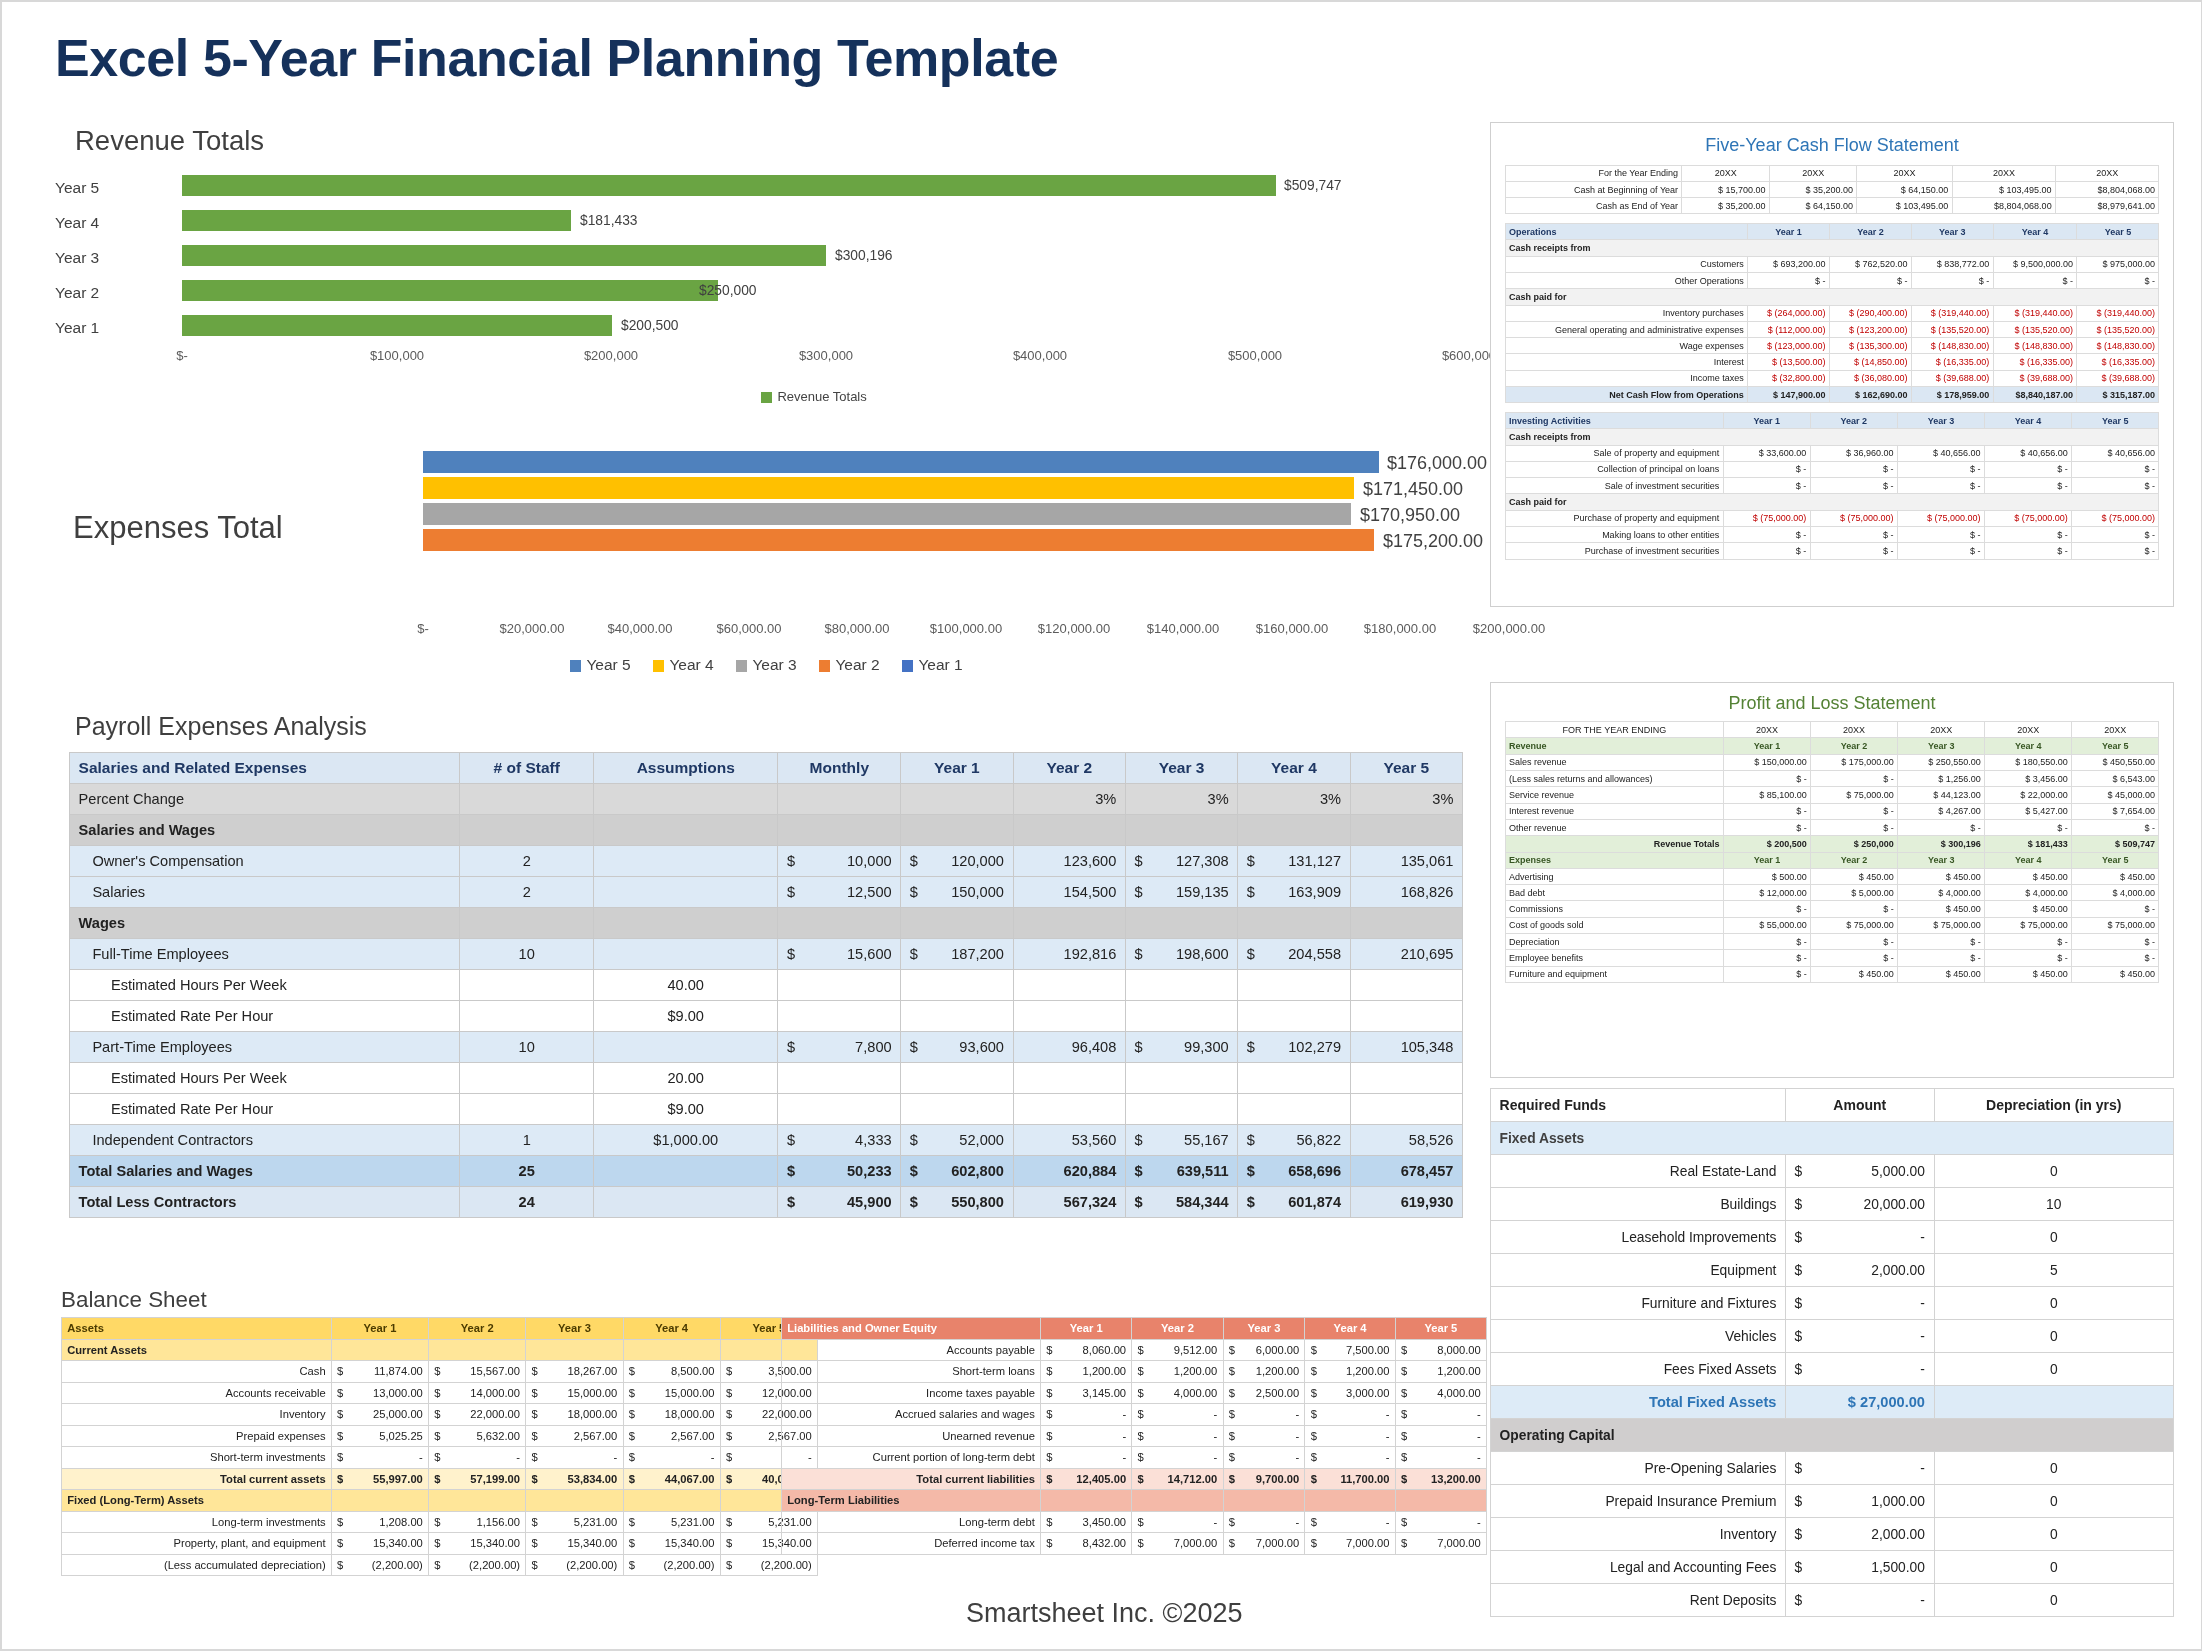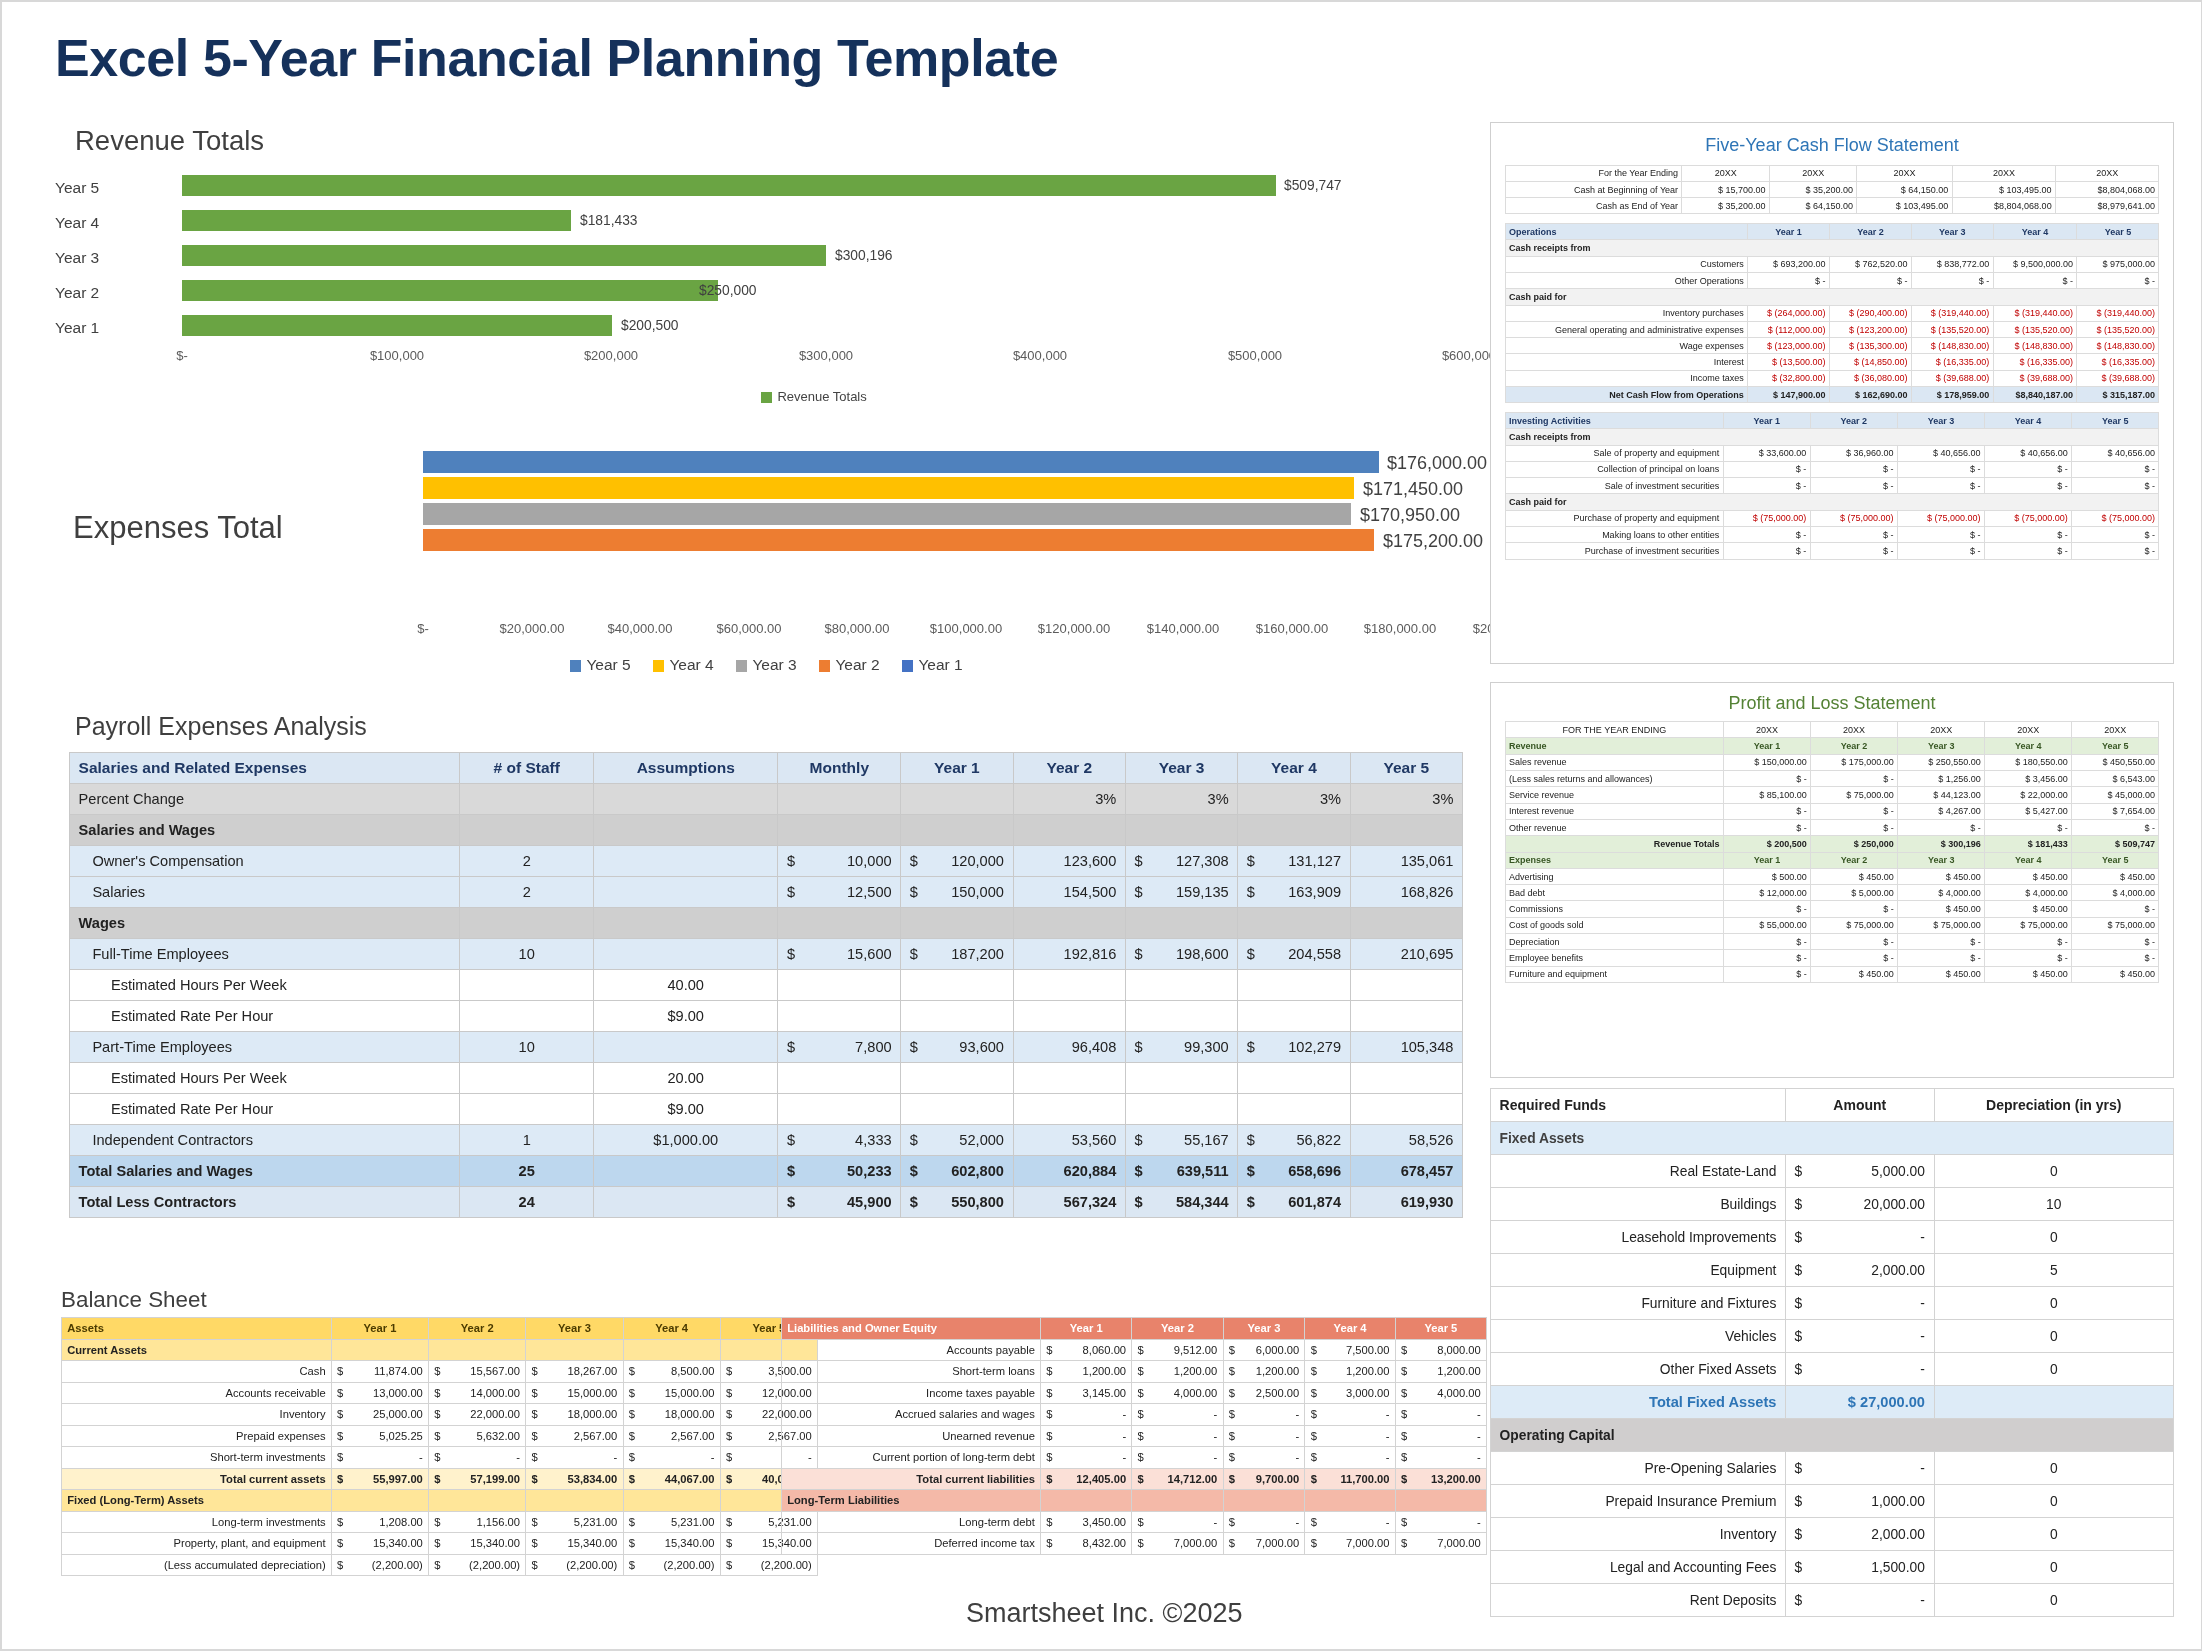--- a/index.html
+++ b/index.html
@@ -110,21 +110,21 @@
     position:absolute; left:779px; top:1315px; width:706px;
     border-collapse:collapse; font-size:11.2px;
   }
   table.liab th, table.liab td { border:0.9px solid #d3d3d3; padding:1.7px 5.2px; height:21.5px; }
   table.liab th { background:#e8836b; color:#fff; font-weight:bold; text-align:center; }
   table.liab th.first { text-align:left; }
   .lb-sec td { background:#f4b9a8; font-weight:bold; }
   .lb-tot td { background:#fbe0d7; font-weight:bold; }
   
   .cf-panel {
-    position:absolute; left:1488px; top:120px; width:684px; height:542px;
+    position:absolute; left:1488px; top:120px; width:684px; height:485px;
     border:0.9px solid #cfcfcf; background:#fff; overflow:hidden;
   }
   .cf-title { text-align:center; color:#2e75b6; font-size:18px; margin:12px 0 8.6px; }
   table.cf { width:96%; margin:0 auto; border-collapse:collapse; font-size:9px; }
   table.cf td { border:0.9px solid #dcdcdc; padding:0.9px 3.4px; height:16.3px; }
   .cf-lbl { text-align:right; }
   .cf-sec td { background:#dbe7f3; font-weight:bold; color:#1f3864; }
   .cf-sub td { background:#f2f2f2; font-weight:bold; }
   .cf-net td { background:#dbe7f3; font-weight:bold; }
   .red { color:#c00000; }
@@ -1371,21 +1371,21 @@
         </tr>
         <tr>
           <td class="rf-lbl">Vehicles</td>
           <td class="num">
             <span class="dollar">$</span>
             <span class="cellval">-</span>
           </td>
           <td class="ctr">0</td>
         </tr>
         <tr>
-          <td class="rf-lbl">Other Fixed Assets</td>
+          <td class="rf-lbl">Fees Fixed Assets</td>
           <td class="num">
             <span class="dollar">$</span>
             <span class="cellval">-</span>
           </td>
           <td class="ctr">0</td>
         </tr>
         <tr class="rf-tot">
           <td class="rf-lbl">Total Fixed Assets</td>
           <td class="num">$  27,000.00</td>
           <td class="ctr"></td>

